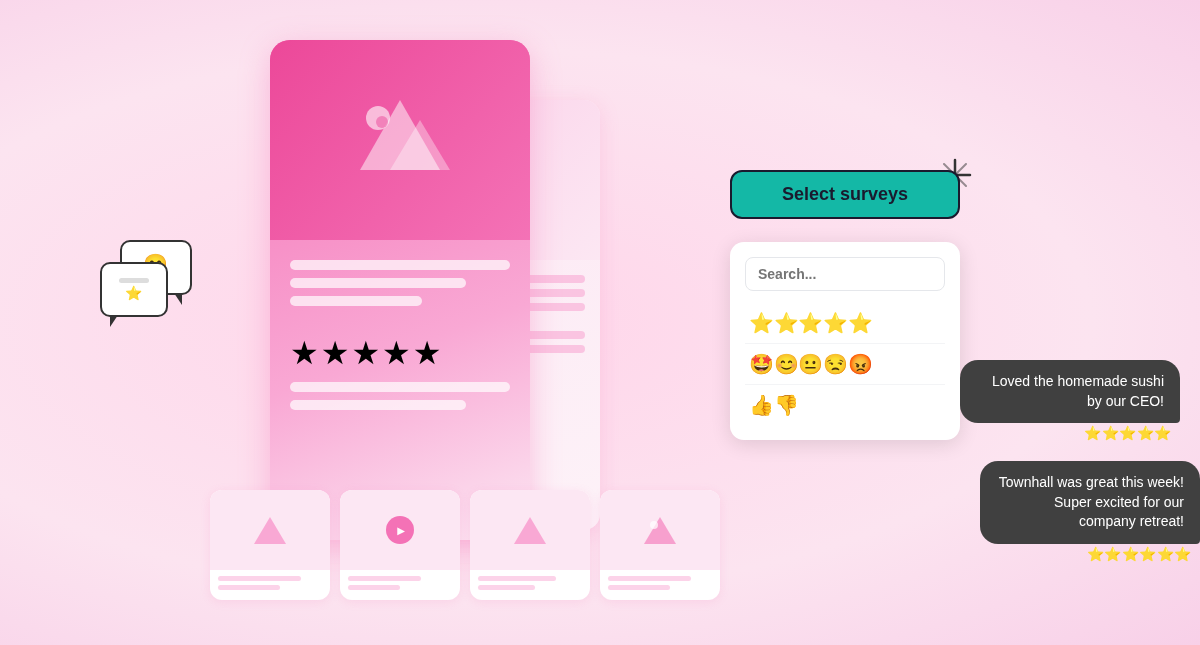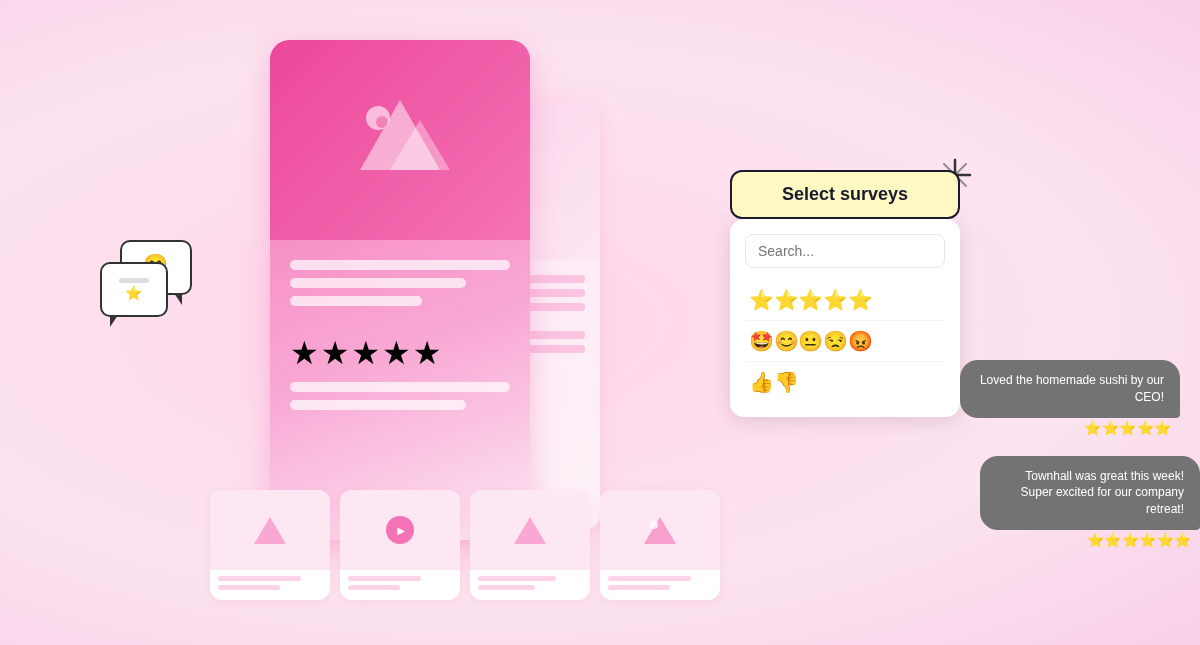--- a/index.html
+++ b/index.html
@@ -221,48 +221,49 @@
 
     
     .select-surveys-container {
       position: absolute;
       left: 730px;
       top: 170px;
       width: 230px;
     }
 
     .select-surveys-label {
-      background: #fef9c3;
+      background: #14b8a6;
       border: 2px solid #1a1a2e;
       border-radius: 12px;
       padding: 12px 20px;
       font-size: 18px;
       font-weight: 700;
       color: #1a1a2e;
       text-align: center;
-      margin-bottom: 0;
+      margin-bottom: 23px;
       position: relative;
     }
 
     .search-dropdown {
       background: white;
       border-radius: 14px;
       padding: 15px;
       box-shadow: 0 4px 20px rgba(0,0,0,0.12);
     }
 
     .search-box {
       border: 1.5px solid #e5e7eb;
       border-radius: 8px;
       padding: 8px 12px;
       width: 100%;
       color: #9ca3af;
       font-size: 14px;
       background: white;
       margin-bottom: 12px;
+      font-weight: bold;
     }
 
     .survey-row {
       padding: 8px 4px;
       border-bottom: 1px solid #f3f4f6;
       display: flex;
       align-items: center;
       gap: 4px;
       font-size: 20px;
     }
@@ -276,26 +277,26 @@
       right: 0;
       top: 360px;
       display: flex;
       flex-direction: column;
       gap: 12px;
       align-items: flex-end;
       padding-right: 0;
     }
 
     .chat-bubble-msg {
-      background: #737373;
+      background: #404040;
       color: white;
       border-radius: 18px 18px 4px 18px;
       padding: 12px 16px;
       max-width: 220px;
-      font-size: 12px;
+      font-size: 14px;
       font-weight: 500;
       line-height: 1.4;
       text-align: right;
     }
 
     .bubble-stars {
       font-size: 14px;
       text-align: right;
       padding-right: 8px;
       margin-top: 2px;

